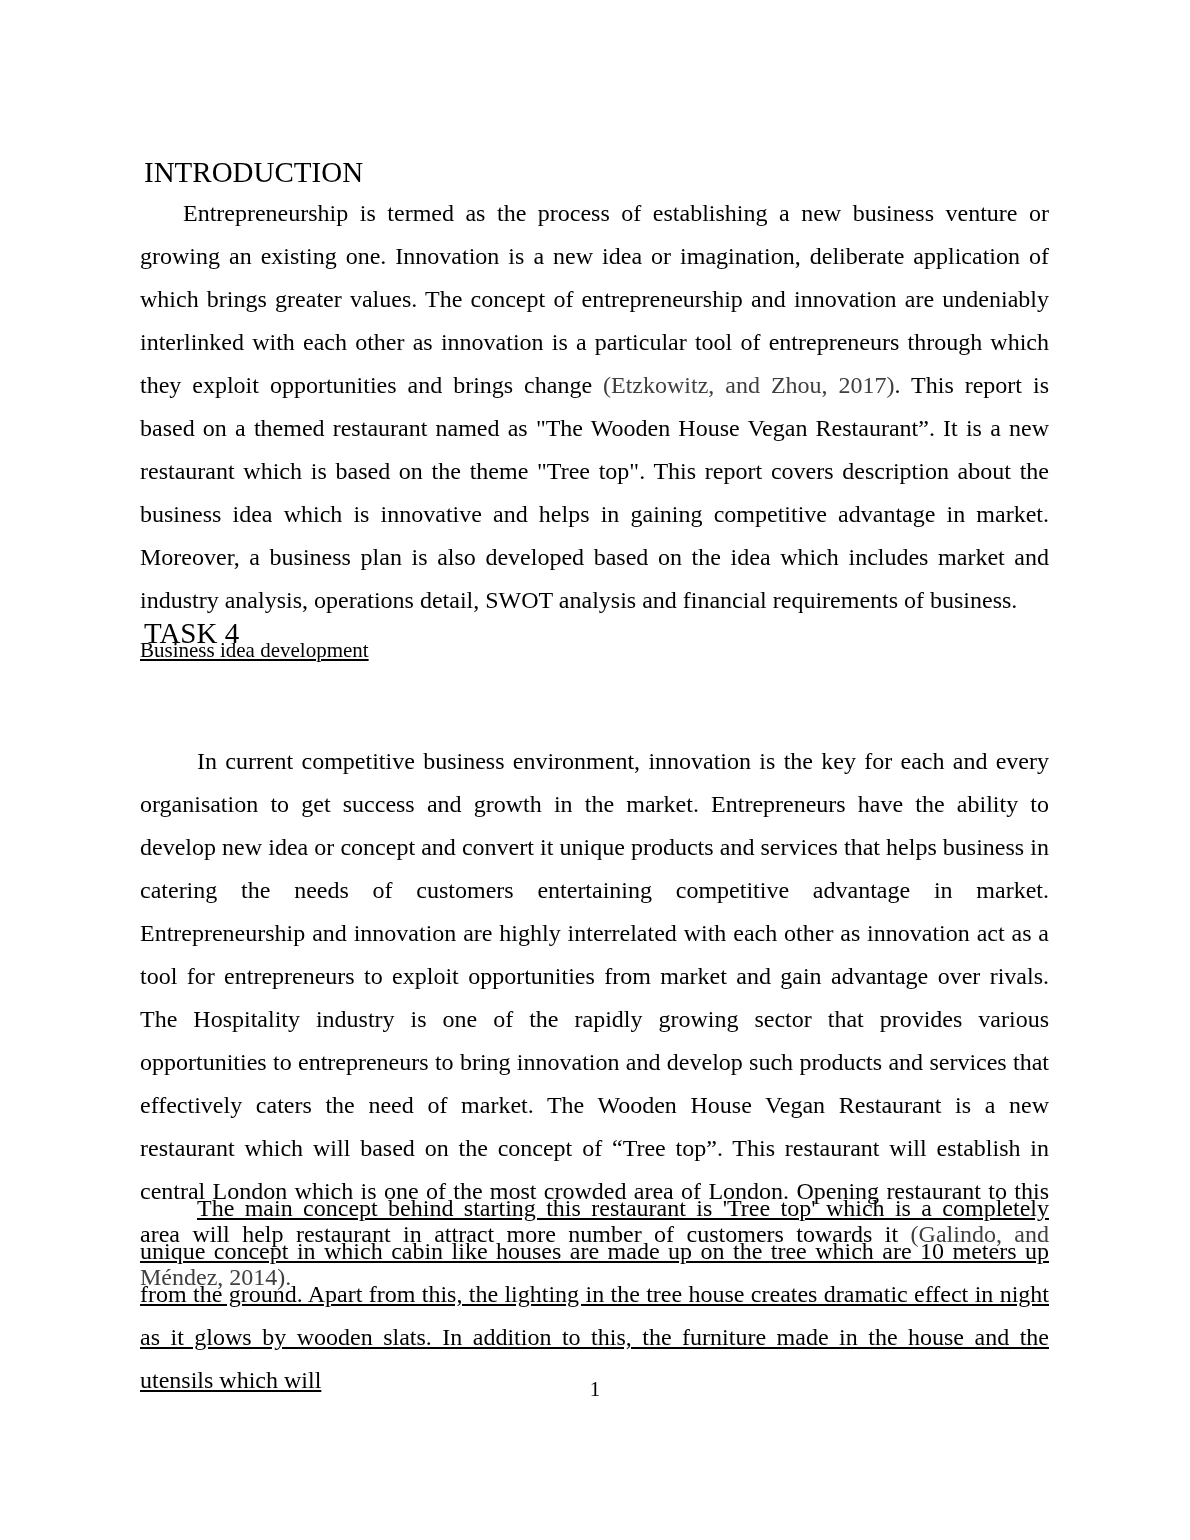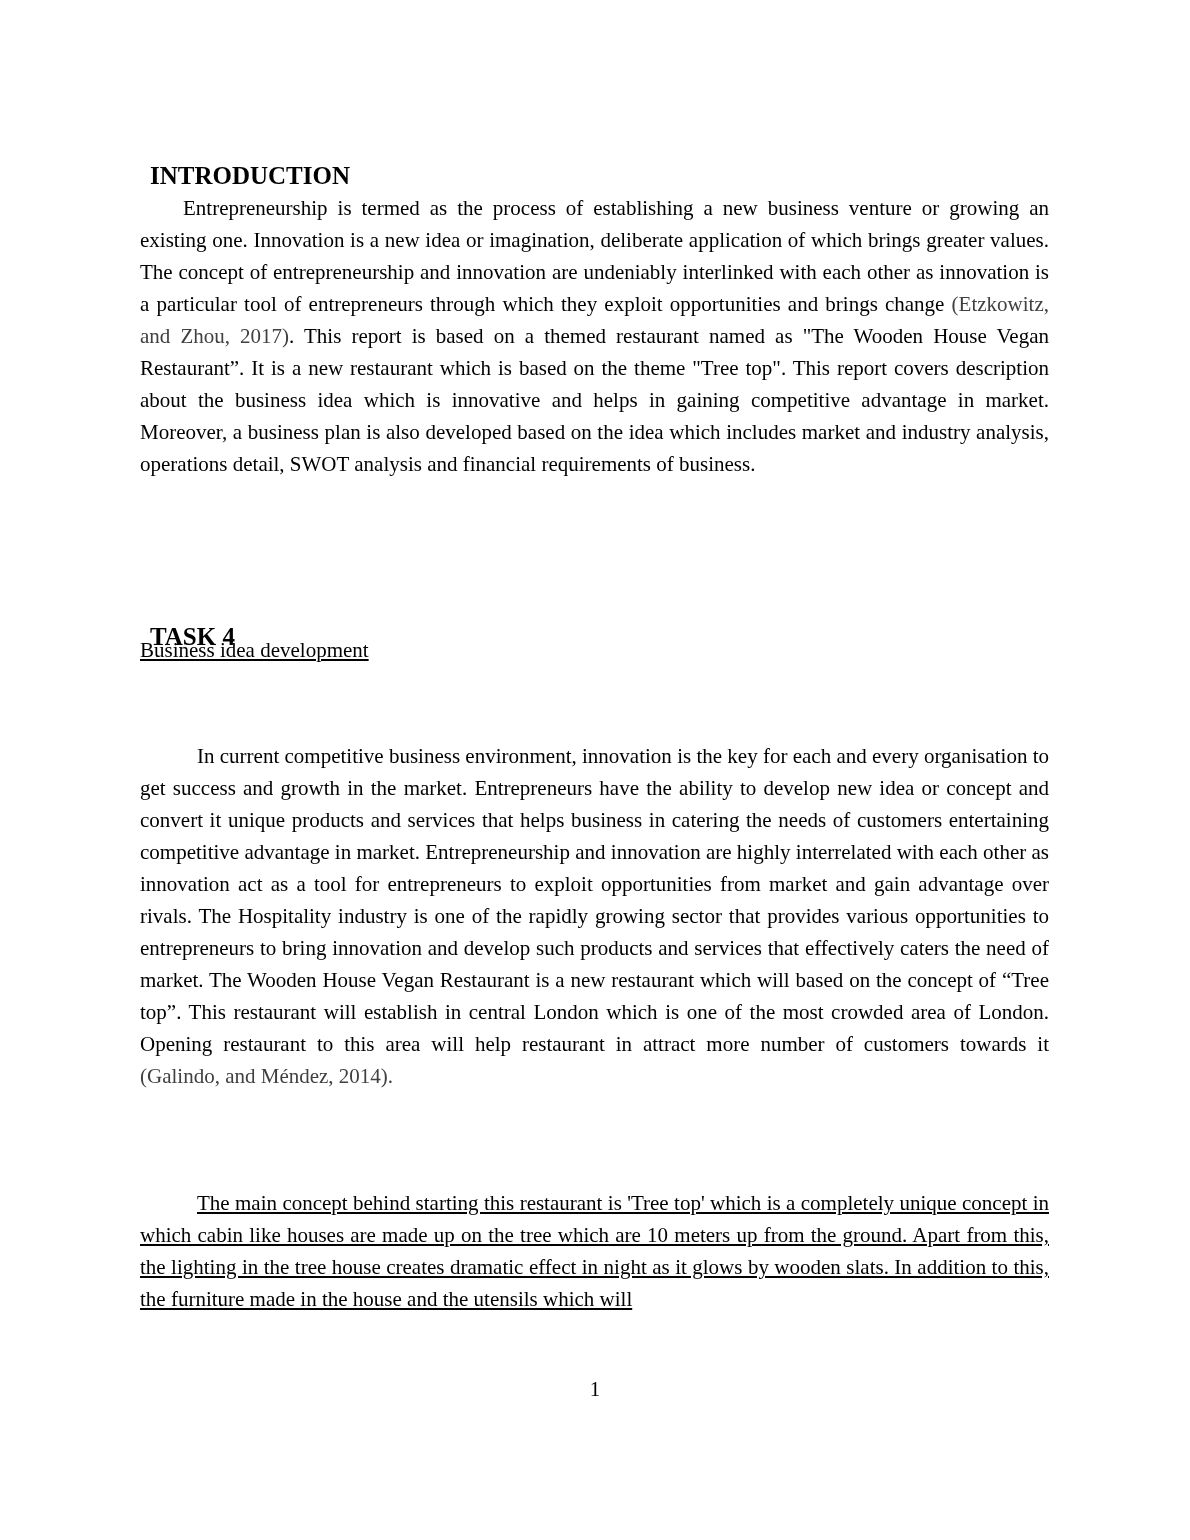--- a/index.html
+++ b/index.html
@@ -1,24 +1,24 @@
 <!DOCTYPE html>
 <html><head>
 <meta charset="utf-8">
 <style>
   html, body { margin: 0; padding: 0; background: #ffffff; }
   body { width: 1190px; height: 1540px; position: relative; overflow: hidden;
          font-family: "Liberation Serif", serif; color: #000; }
   .page { position: absolute; left: 140px; top: 0; width: 909px; }
-  h1 { font-family: "Liberation Serif", serif; font-weight: bold; font-size: 25px;
-       margin: 10px; position: absolute; left: 0; }
+  h1 { font-family: "Liberation Serif", serif; font-weight: normal; font-size: 29px;
+       margin: 4px; position: absolute; left: 0; }
   .h-intro { top: 152px; }
   .h-task { top: 613px; }
   .sub { position: absolute; left: 0; top: 638px; font-size: 21px; text-decoration: underline; margin: 0; }
-  p { margin: 0; font-size: 21px; line-height: 32px; text-align: justify; position: absolute; left: 0; width: 909px; }
+  p { margin: 0; font-size: 24px; line-height: 43px; text-align: justify; position: absolute; left: 0; width: 909px; }
   .p1 { top: 192px; text-indent: 43px; }
   .p2 { top: 740px; text-indent: 57px; }
   .p3 { top: 1187px; text-indent: 57px; text-decoration: underline; }
   .cite { color: #404040; }
   .pagenum { position: absolute; top: 1377px; left: 0; width: 1190px; text-align: center; font-size: 21px; }
 </style>
 </head>
 <body>
 
 <div class="page">

